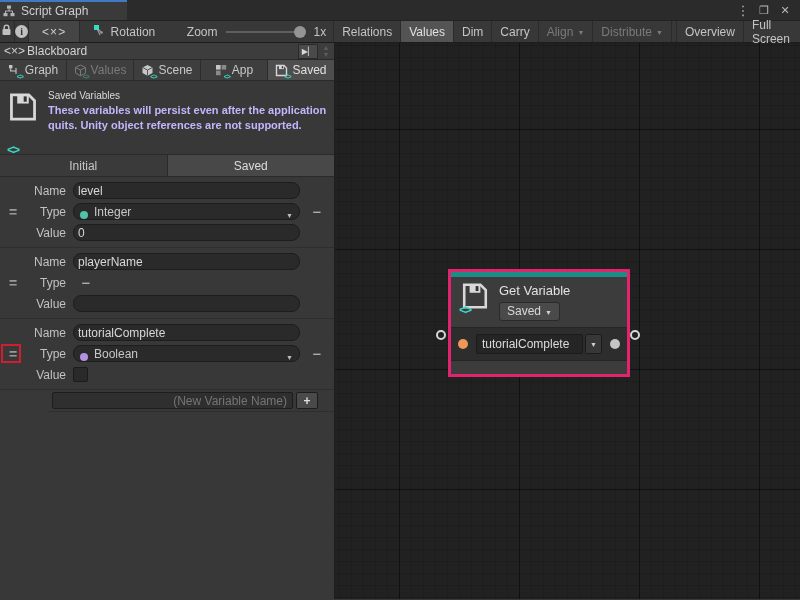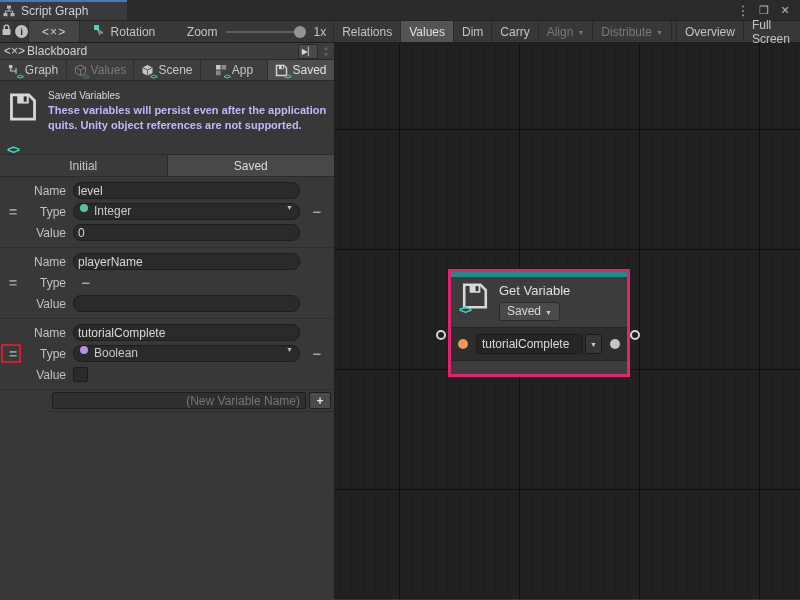--- a/index.html
+++ b/index.html
@@ -66,32 +66,32 @@
     display:flex; align-items:center; justify-content:center; color:#c6c6c6; }
   .scope-tab:last-child { border-right:none; }
   .scope-tab.active { background:#484848; color:#dcdcdc; }
 
   .var-block { position:relative; padding:3px 4px 4px 0; border-bottom:1px solid #2e2e2e; }
   .vrow { height:21px; display:flex; align-items:center; }
   .gutter { width:26px; display:flex; align-items:center; justify-content:center; }
   .handle { color:#9a9a9a; font-weight:bold; font-size:14px; }
   .vlabel { width:40px; text-align:right; margin-right:7px; color:#c2c2c2; }
   .vfield { flex:1; height:17px; background:#2a2a2a; border:1px solid #1d1d1d; border-radius:8px;
-    display:flex; align-items:flex-start; padding:0 4px; margin-right:4px; }
+    display:flex; align-items:flex-end; padding:0 4px; margin-right:4px; }
   input.textval { background:transparent; border:none; outline:none; color:#d8d8d8;
     font-family:"Liberation Sans",sans-serif; font-size:12px; width:100%; height:100%; }
   .vfield.dropdown { gap:6px; }
   .typedot { width:8px; height:8px; border-radius:50%; flex:none; margin-left:2px; }
   .dd-caret { margin-left:auto; font-size:7px; color:#bdbdbd; padding-right:2px; }
   .btncell { width:26px; display:flex; align-items:center; justify-content:center; }
   .minus { color:#cdcdcd; font-size:15px; line-height:10px; }
   .checkbox { width:15px; height:15px; background:#2a2a2a; border:1px solid #1b1b1b; border-radius:2px; }
   .annot-box { position:absolute; left:1px; top:25px; width:20px; height:19px; border:2px solid #d01d30; }
 
-  .newvar-row { height:22px; display:flex; align-items:center; padding:0 3px 0 4px; gap:3px; border-bottom:1px solid #2e2e2e;margin-left:48px; }
+  .newvar-row { height:22px; display:flex; align-items:center; padding:0 16px 0 4px; gap:3px; border-bottom:1px solid #2e2e2e;margin-left:48px; }
   .newvar-field { flex:1; height:17px; background:#2f2f2f; border:1px solid #1d1d1d; border-radius:2px; }
   .newvar-field input { width:100%; height:100%; background:transparent; border:none; outline:none;
     text-align:right; color:#a8a8a8; font-family:"Liberation Sans",sans-serif; font-size:12px; padding-right:5px; }
   .plus-btn { width:22px; height:17px; background:#4a4a4a; border:1px solid #1d1d1d; border-radius:2px;
     display:flex; align-items:center; justify-content:center; color:#e0e0e0; font-weight:bold; }
   .panel-rest { flex:1; background:#383838; }
 
   
   .canvas {
     position:relative; flex:1; background-color:#212121;

